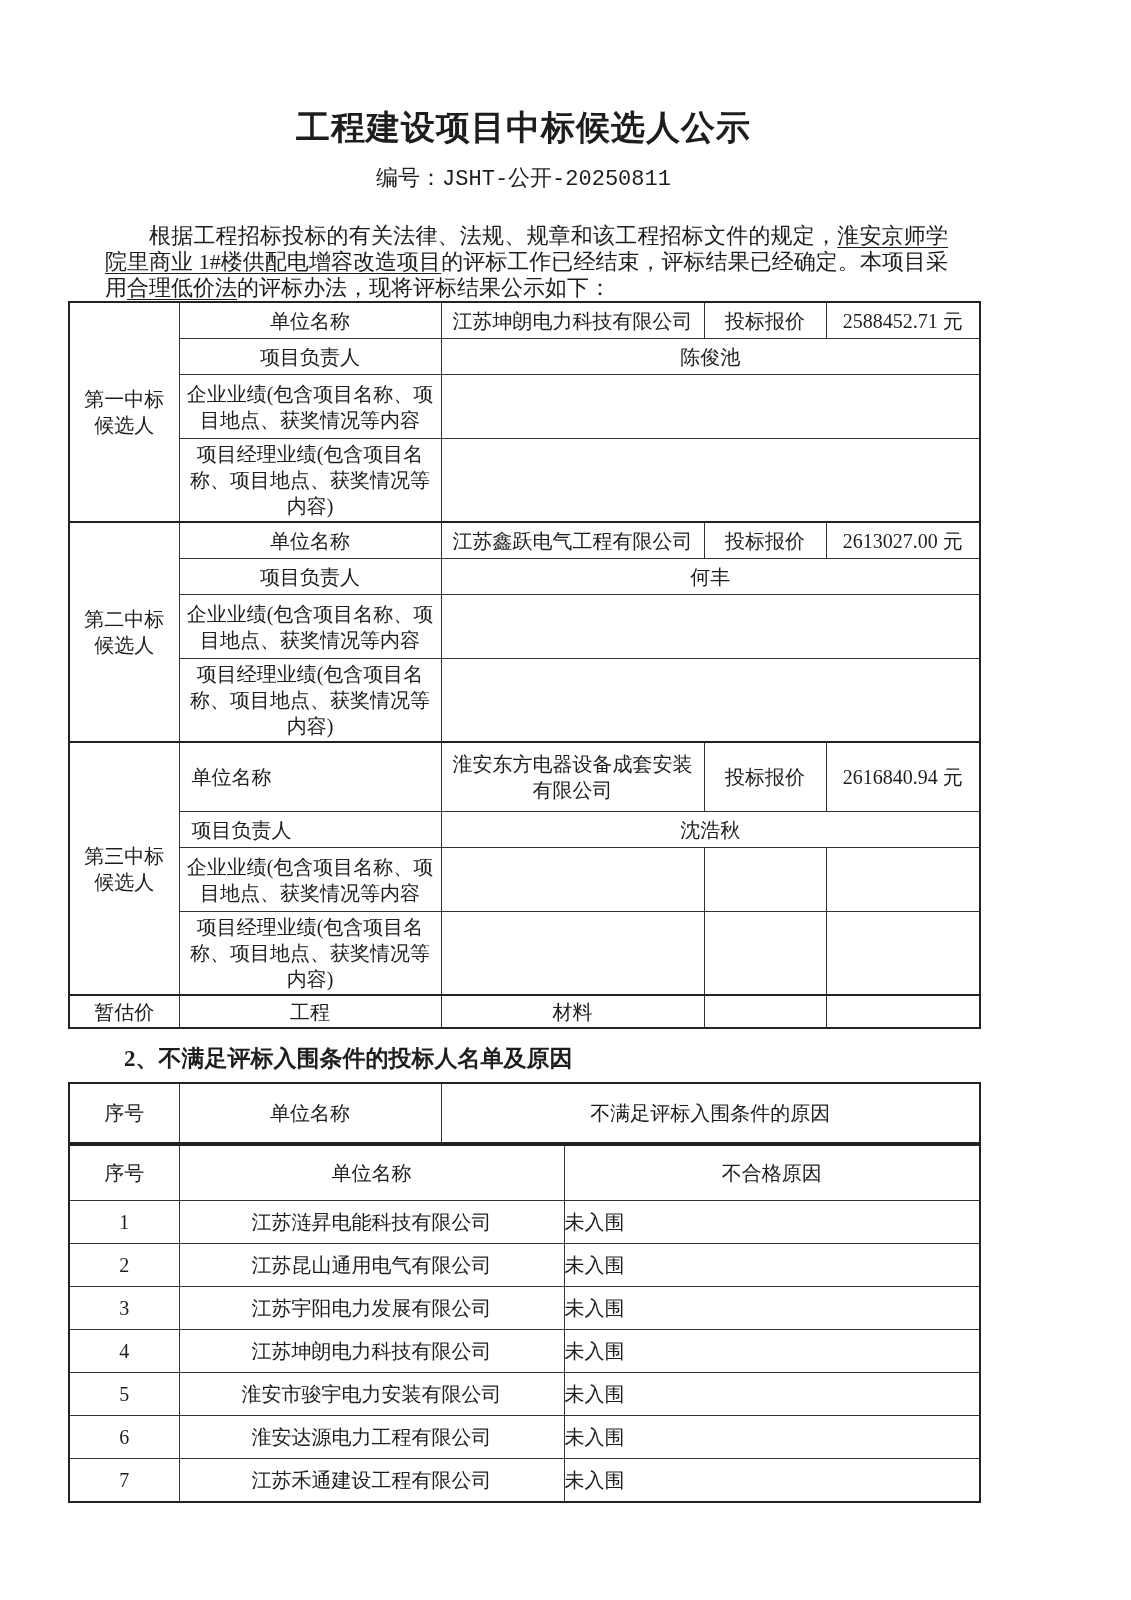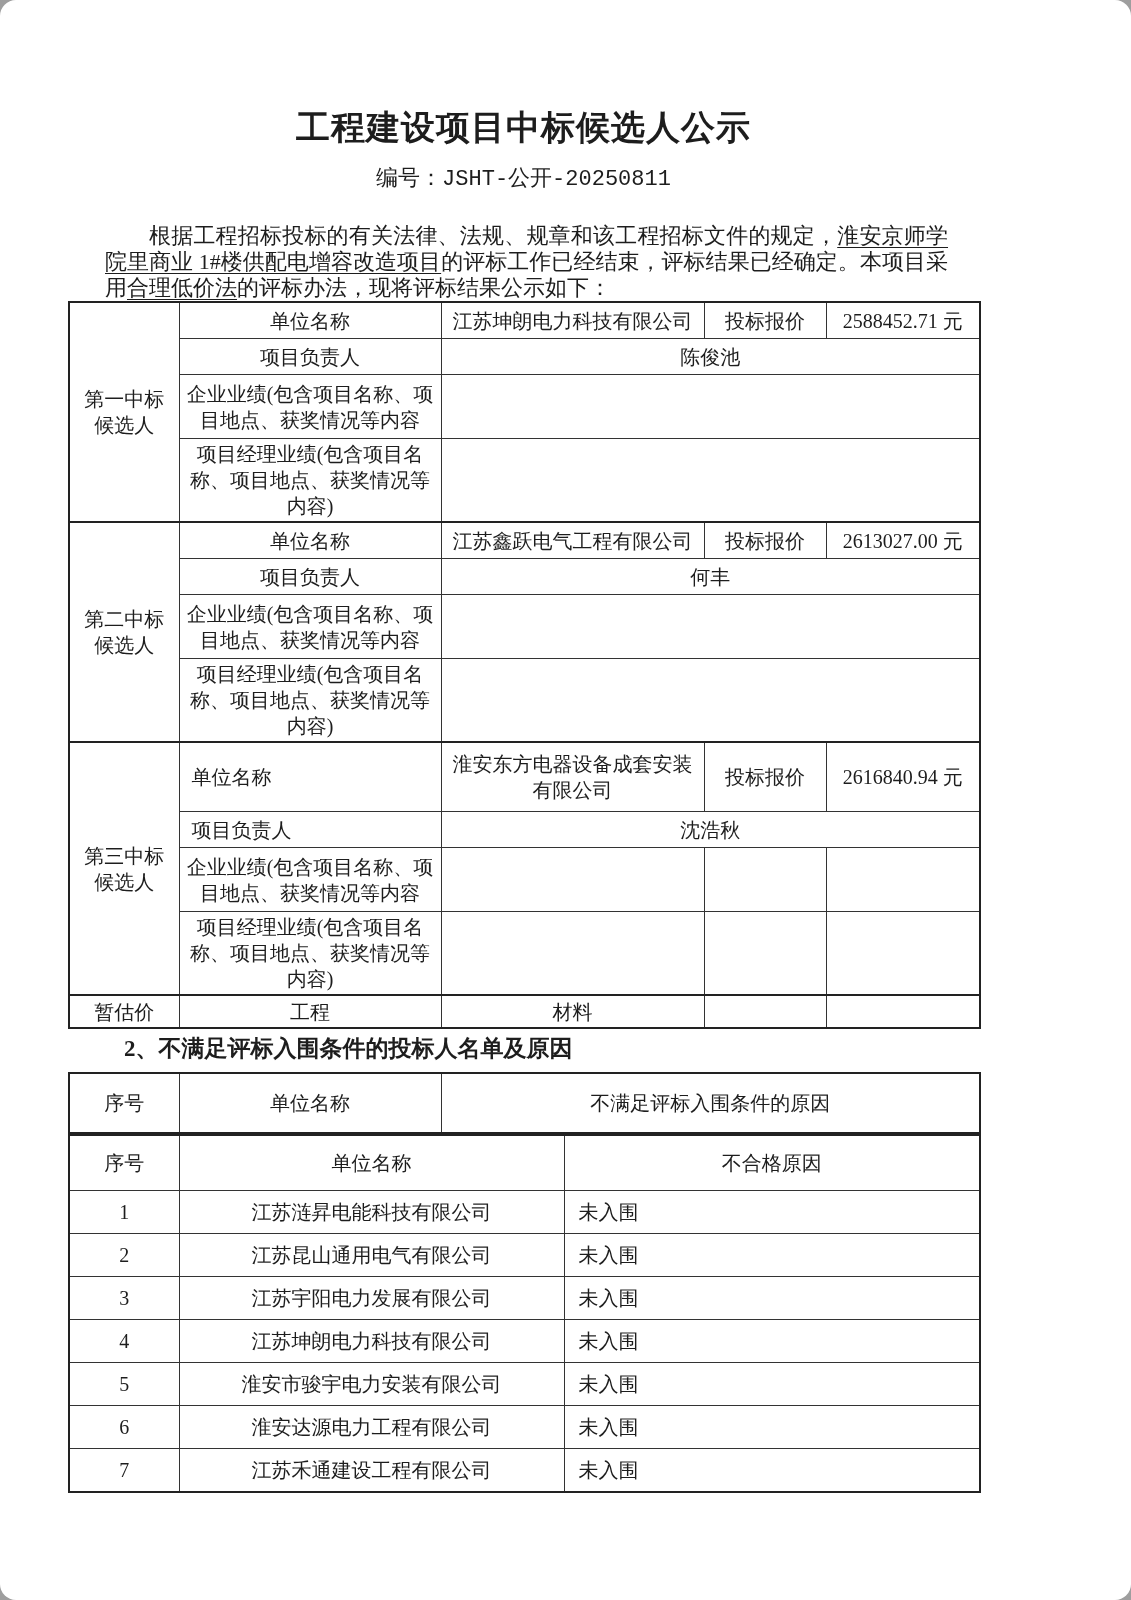--- a/index.html
+++ b/index.html
@@ -7,21 +7,20 @@
     background:#9e9e9e;
     font-family:"Liberation Serif","DejaVu Serif",serif;
     color:#1d1d1d;
   }
   .page{
     position:relative;
     width:1131px;height:1600px;
     background:#ffffff;
     margin:0 auto;
     overflow:hidden;
-    border-radius:16px;
   }
   .content{
     position:absolute;
     left:68px;top:0;
     width:911px;
   }
   .doc-title{
     margin:105px 0 0 0;
     font-size:34px;
     font-weight:700;
@@ -44,21 +43,21 @@
   .u{
     text-decoration:underline;
     text-underline-offset:4px;
     text-decoration-thickness:1px;
   }
   .sec-heading{
     font-size:23px;
     font-weight:700;
     margin:12px 0 8px 46px;
   }
-  .sec-heading.s23{margin-left:56px;margin-top:4px;}
+  .sec-heading.s23{margin-left:56px;margin-top:14px;}
   table{
     border-collapse:collapse;
     table-layout:fixed;
     width:911px;
     background:#fff;
   }
   td{
     border:1px solid #333;
     font-size:20px;
     text-align:center;
@@ -72,21 +71,21 @@
   
   .h-s td{height:31px;}
   .h-d td{height:59px;}
   .h-c3 td{height:64px;}
   .h-e td{height:27px;}
   .t2 .h-r td{height:54px;}
   .t3 .h-h td{height:50px;}
   .t3 .h-b td{height:38px;}
   
   td.left{text-align:left;padding-left:12px;}
-  td.reason{text-align:left;padding-left:14px;}
+  td.reason{text-align:left;padding-left:0;}
 </style>
 </head>
 <body>
 
 <div class="page">
   <div class="content">
 
     <h1 class="doc-title">工程建设项目中标候选人公示</h1>
     <div class="doc-no">编号：JSHT-公开-20250811</div>
 

